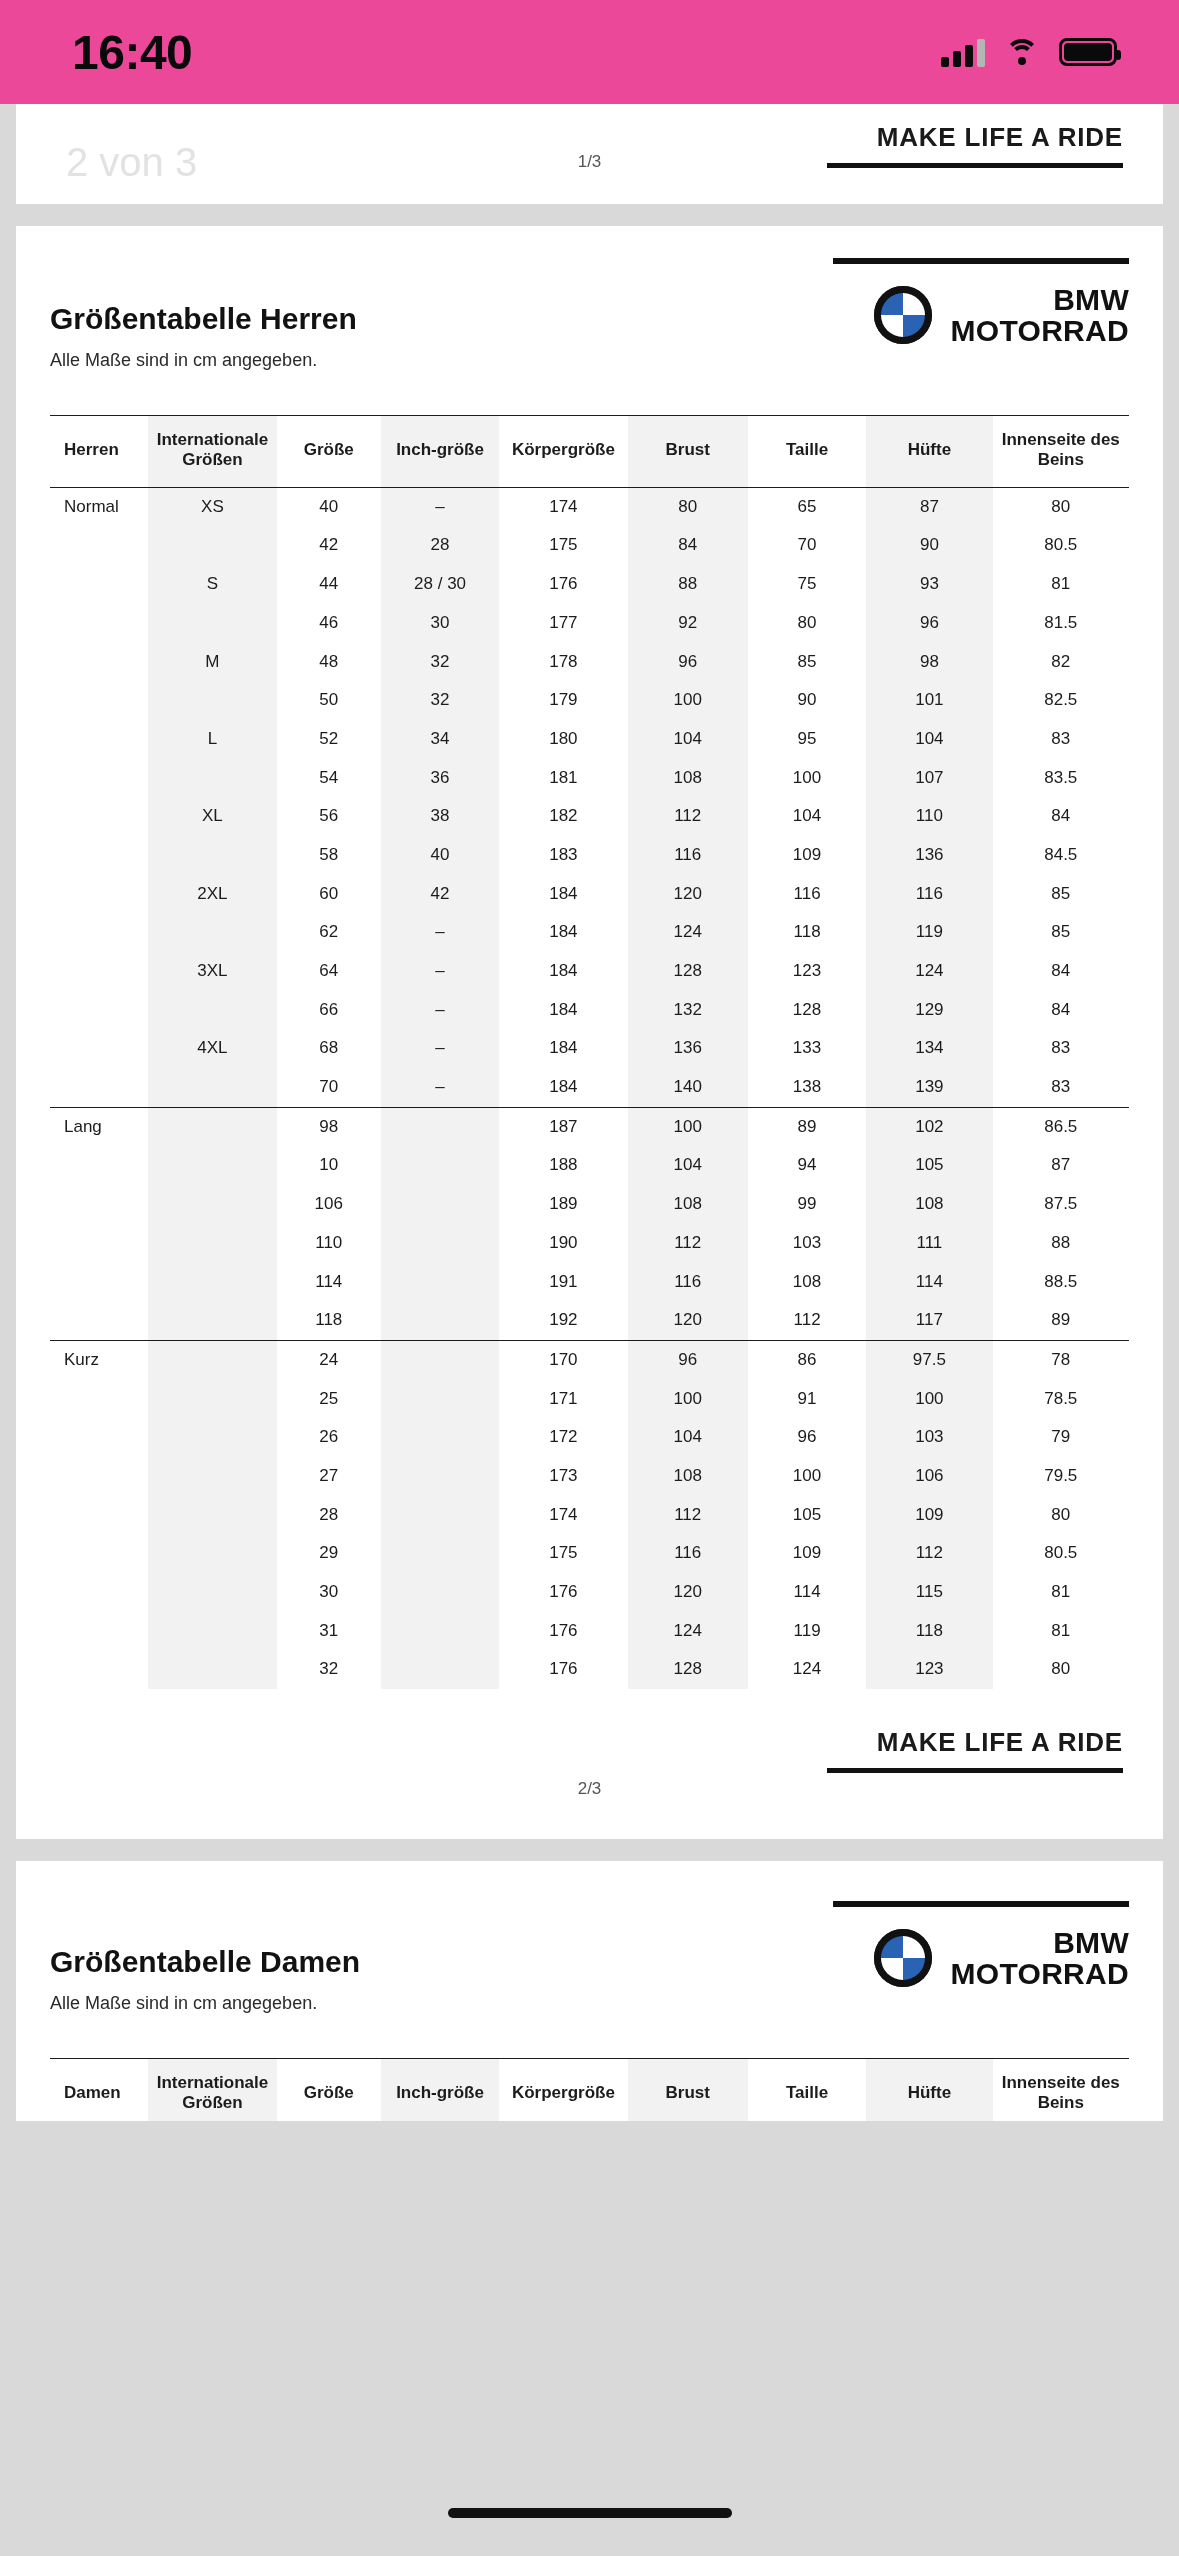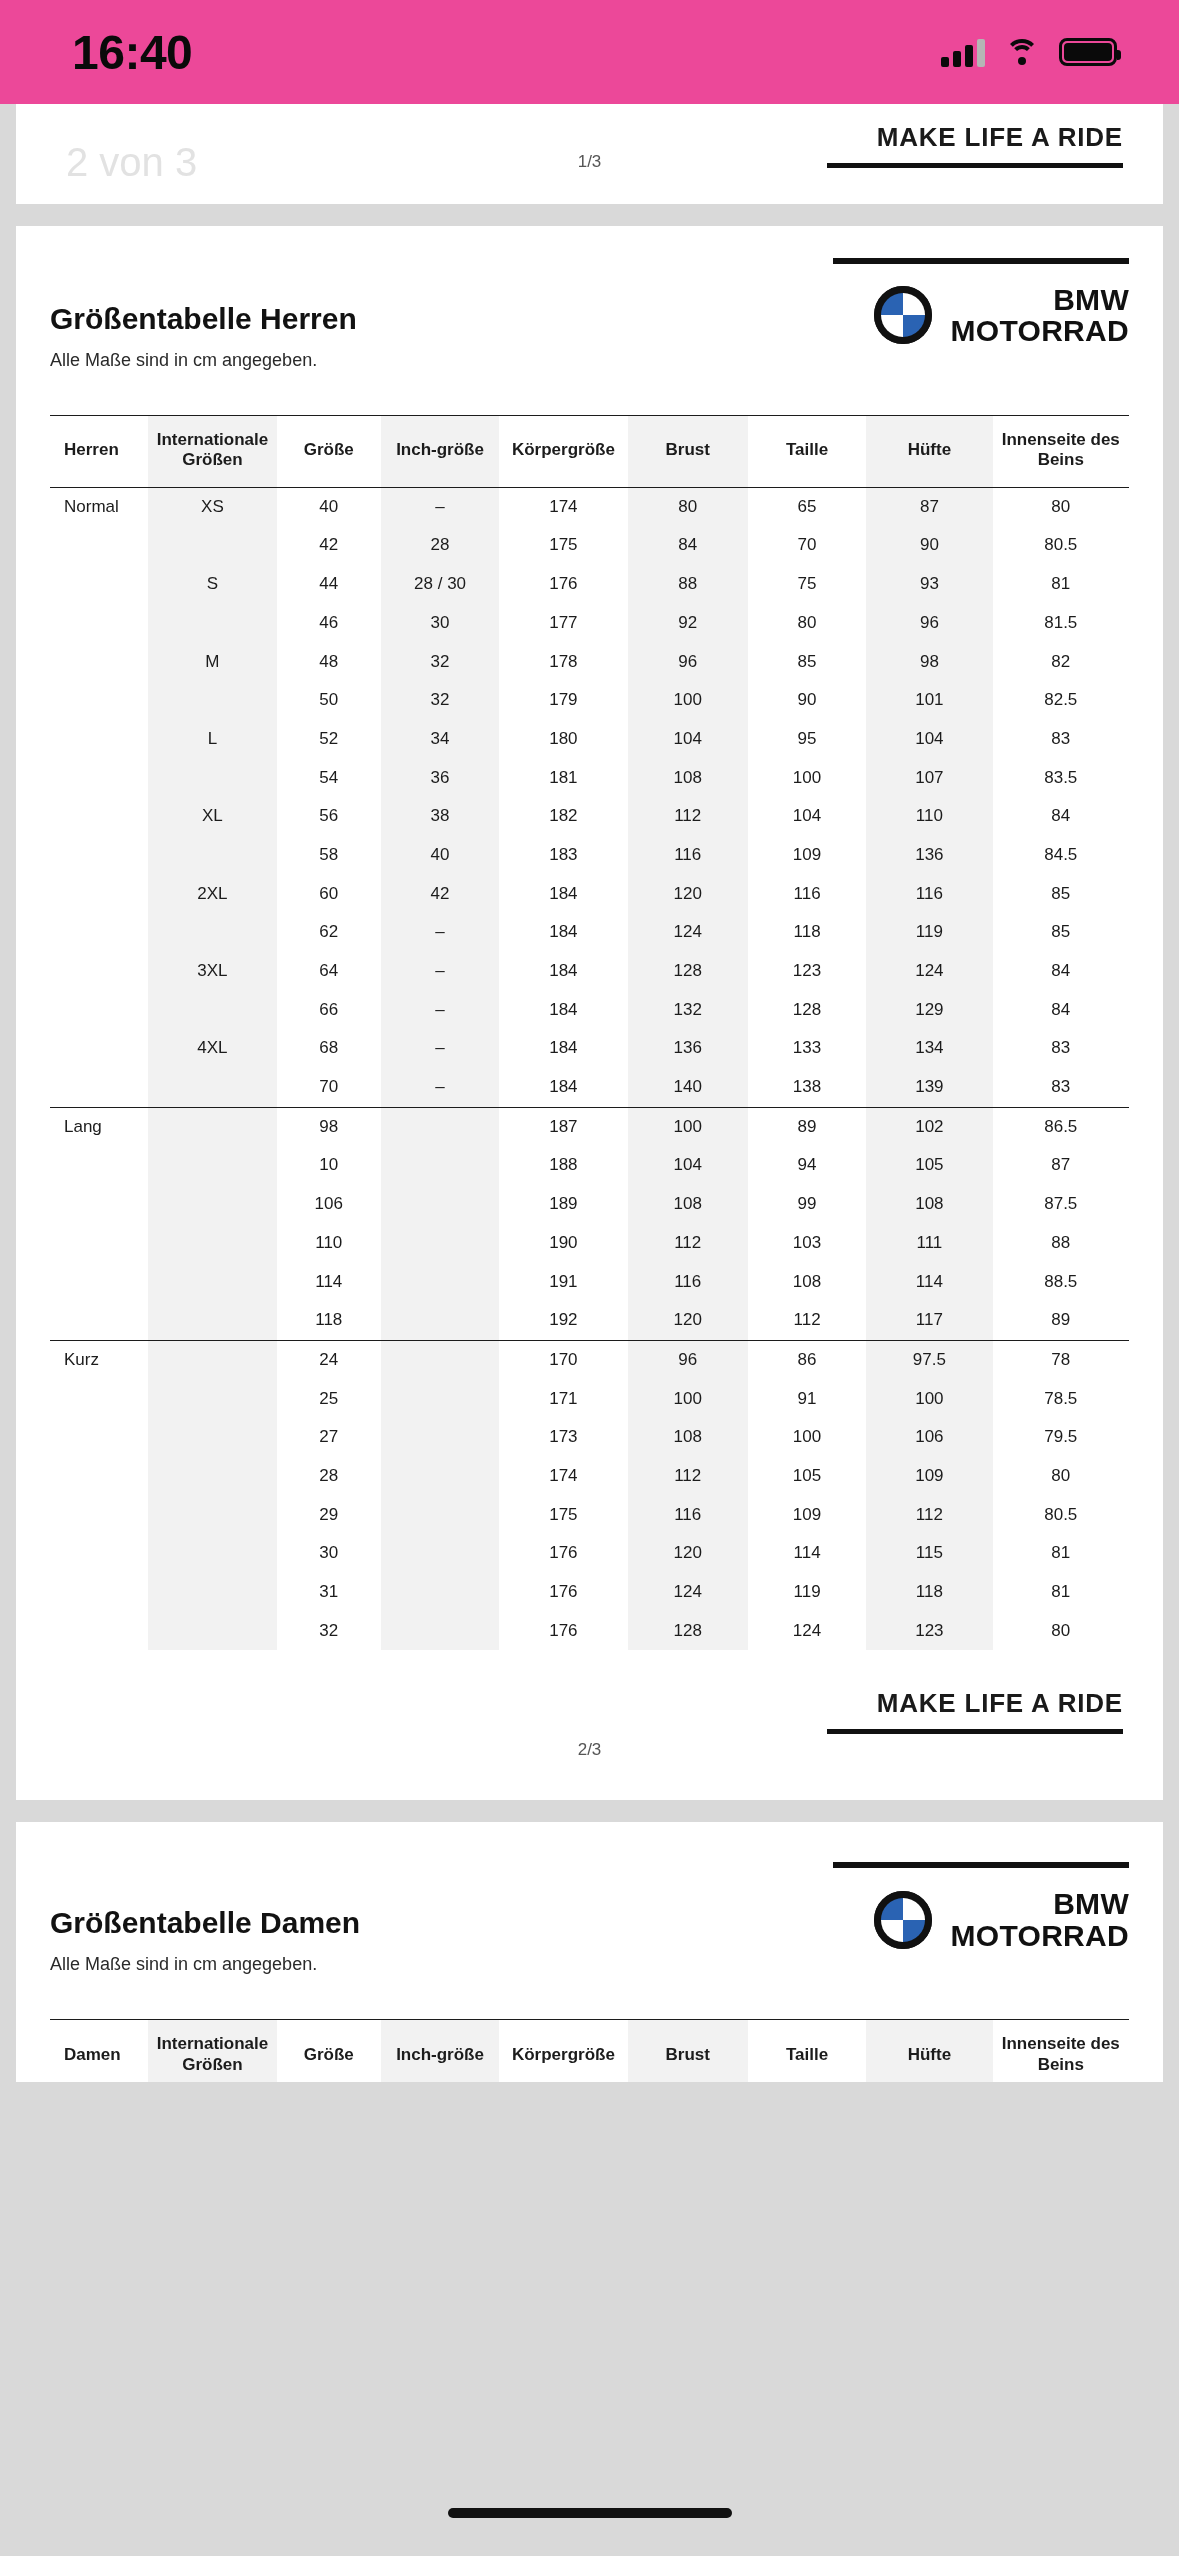--- a/index.html
+++ b/index.html
@@ -582,20 +582,31 @@
               <td class="shade"></td>
               <td class="">171</td>
               <td class="shade">100</td>
               <td class="">91</td>
               <td class="shade">100</td>
               <td class="">78.5</td>
             </tr>
             <tr>
               <td class="lead"></td>
               <td class="shade"></td>
+              <td class="">26</td>
+              <td class="shade"></td>
+              <td class="">172</td>
+              <td class="shade">104</td>
+              <td class="">96</td>
+              <td class="shade">103</td>
+              <td class="">79</td>
+            </tr>
+            <tr>
+              <td class="lead"></td>
+              <td class="shade"></td>
               <td class="">27</td>
               <td class="shade"></td>
               <td class="">173</td>
               <td class="shade">108</td>
               <td class="">100</td>
               <td class="shade">106</td>
               <td class="">79.5</td>
             </tr>
             <tr>
               <td class="lead"></td>

